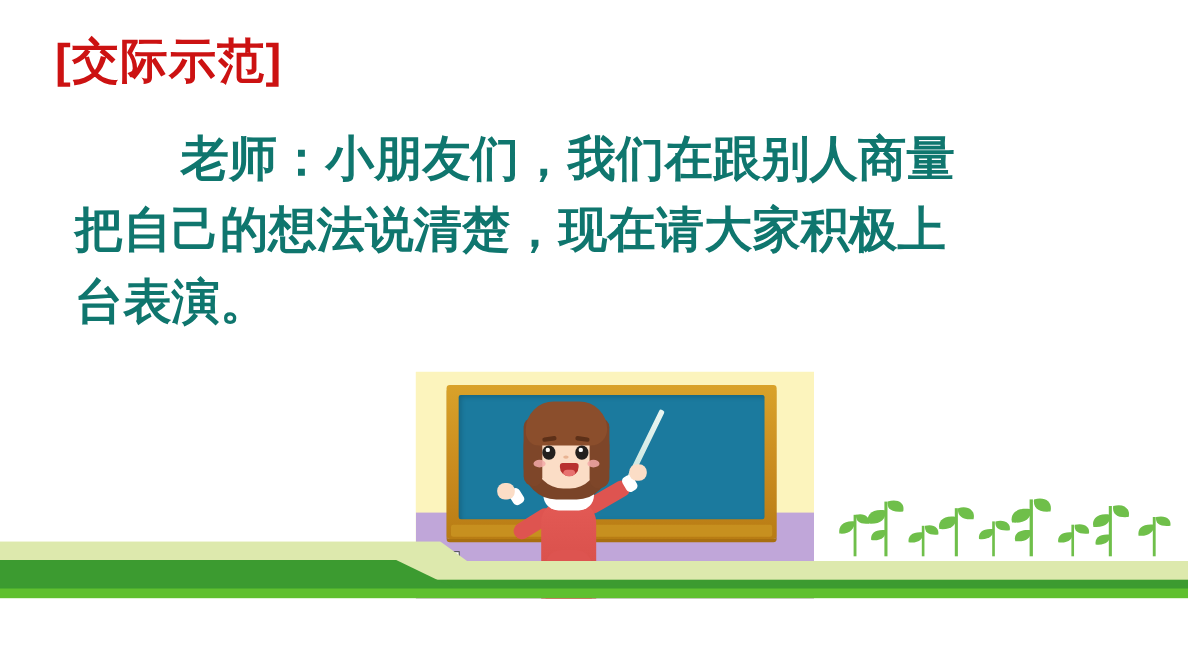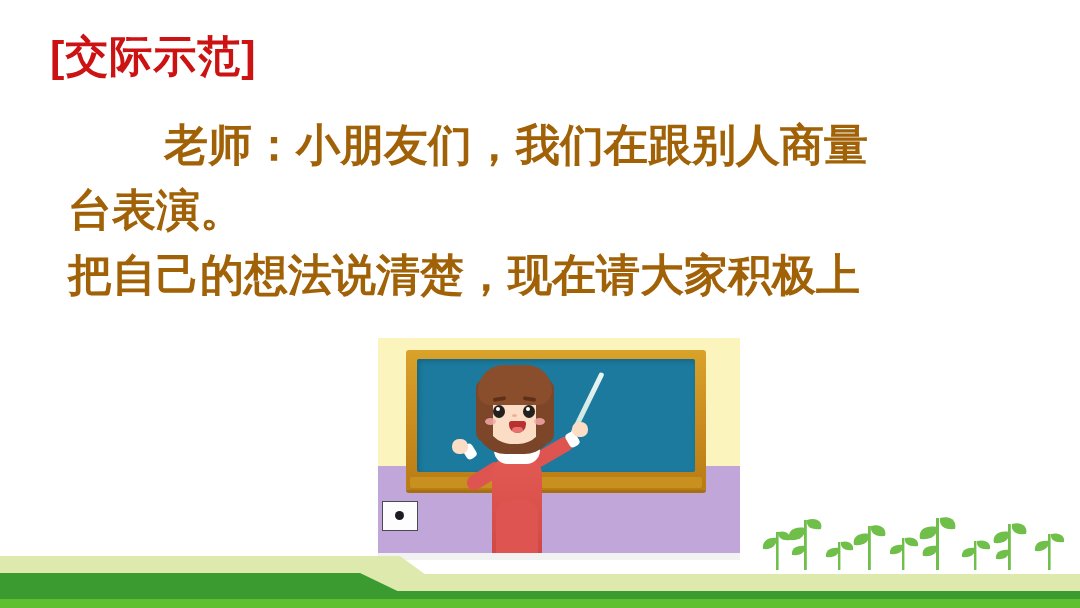--- a/index.html
+++ b/index.html
@@ -10,21 +10,21 @@
   body {
     width: 1080px;
     height: 608px;
     overflow: hidden;
     font-family: "Liberation Sans", "DejaVu Sans", sans-serif;
   }
 
   #slide {
     position: relative;
     width: 1080px;
-    height: 608px;
+    height: 544px;
     background: #ffffff;
     overflow: hidden;
   }
 
   
   #section-title {
     position: absolute;
     left: 50px;
     top: 30px;
     font-size: 43px;
@@ -36,21 +36,21 @@
   }
 
   
   #body-text {
     position: absolute;
     left: 68px;
     top: 112px;
     width: 920px;
     font-size: 44px;
     font-weight: bold;
-    color: #a16207;
+    color: #0f766e;
     line-height: 65px;
     letter-spacing: 0px;
   }
   #body-text .tline {
     white-space: pre;
     display: block;
   }
   #body-text .tline.indent {
     text-indent: 96px;
   }
@@ -359,22 +359,22 @@
 </style>
 </head>
 <body>
 
 <div id="slide">
 
   <div id="section-title">[交际示范]</div>
 
   <div id="body-text">
     <span class="tline indent">老师：小朋友们，我们在跟别人商量</span>
+    <span class="tline">把自己的想法说清楚，现在请大家积极上</span>
     <span class="tline">台表演。</span>
-    <span class="tline">把自己的想法说清楚，现在请大家积极上</span>
   </div>
 
   <div id="illustration">
     <div class="wall-top"></div>
     <div class="wall-bottom"></div>
 
     <div class="board-frame">
       <div class="board-inner"></div>
       <div class="board-ledge"></div>
     </div>

